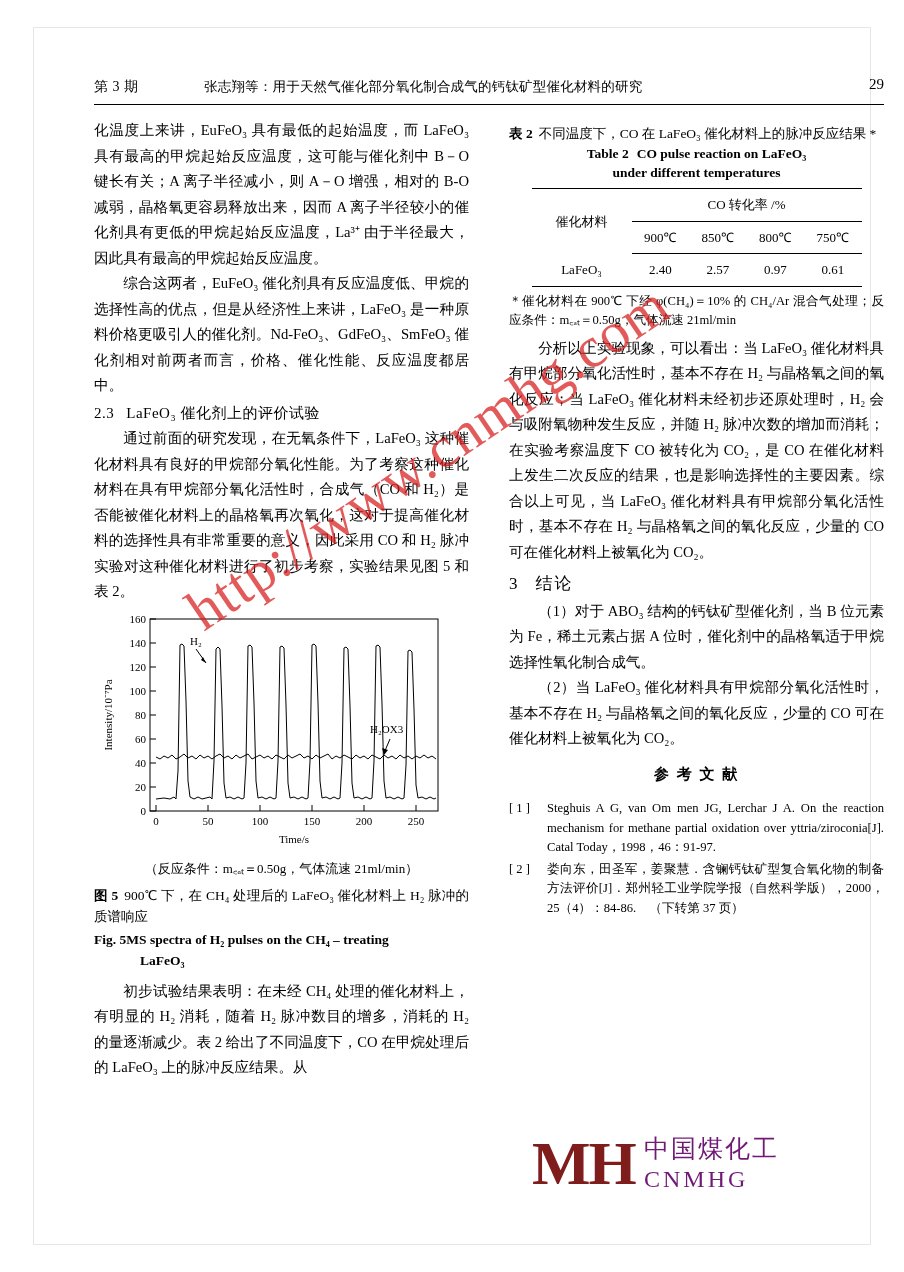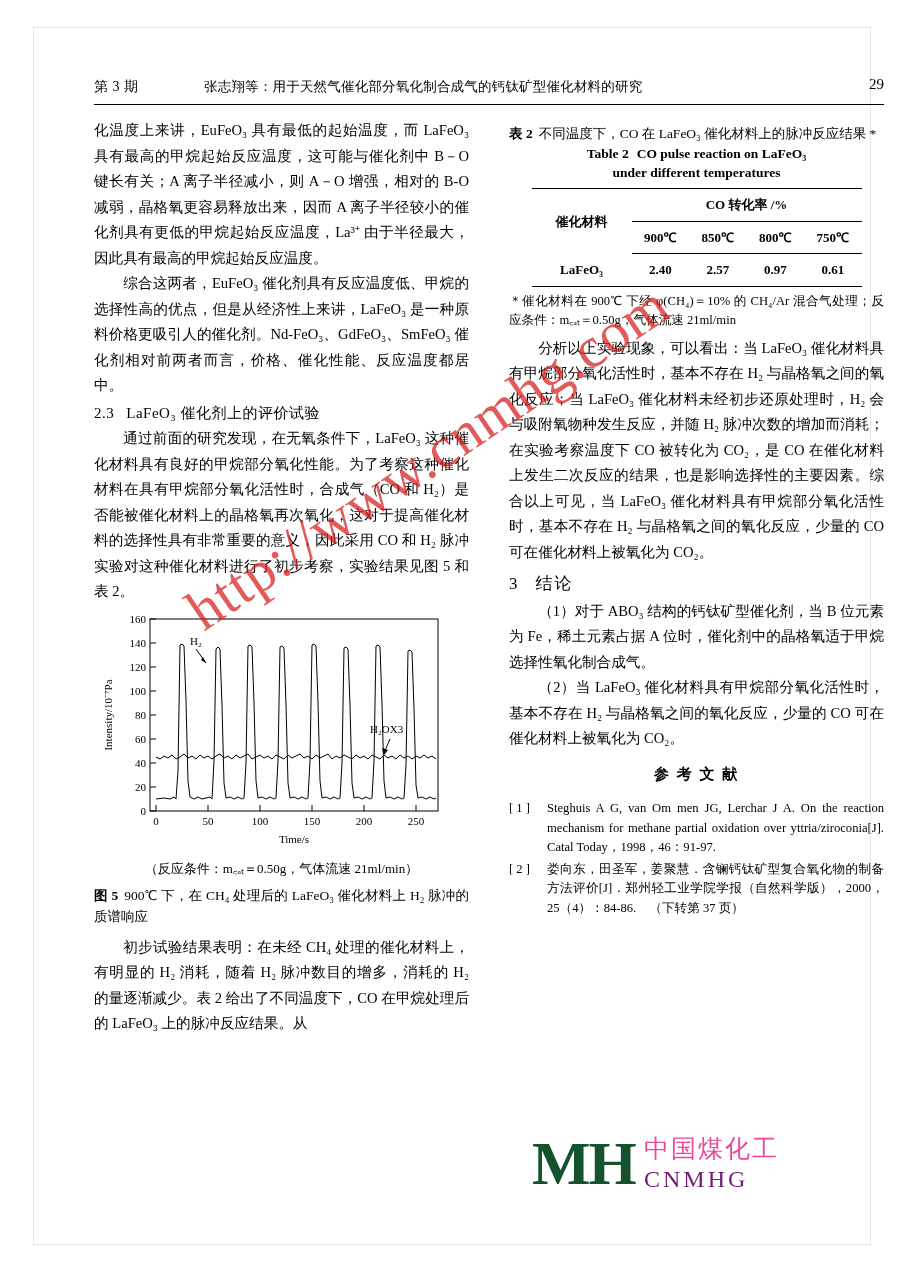--- a/index.html
+++ b/index.html
@@ -132,21 +132,21 @@
   table.data {
     border-collapse: collapse;
     width: 330px;
     margin: 6px auto 0 auto;
     font-size: 13px;
     font-family: "Liberation Serif", serif;
   }
   table.data td, table.data th {
     padding: 3px 4px;
     text-align: center;
-    font-weight: bold;
+    font-weight: normal;
   }
   .bt { border-top: 1.3px solid #000; }
   .bb { border-bottom: 1.3px solid #000; }
   .bbt { border-bottom: 0.8px solid #000; }
   .tnote {
     font-size: 12.6px;
     line-height: 19px;
     margin-top: 5px;
     text-align: justify;
   }
@@ -200,32 +200,32 @@
   .logo {
     position: absolute;
     left: 498px;
     bottom: 42px;
     width: 260px;
     height: 72px;
   }
   .logo .mark {
     position: absolute; left: 0; top: 0;
     width: 96px; height: 66px;
-    color: #14532d;
+    color: #7f1d1d;
     font-family: "Liberation Serif", serif;
     font-size: 62px;
     font-weight: bold;
     letter-spacing: -2px;
     line-height: 66px;
   }
   .logo .cn {
     position: absolute; left: 112px; top: 2px;
     font-size: 25px;
     letter-spacing: 2px;
-    color: #ec4899;
+    color: #701a75;
   }
   .logo .en {
     position: absolute; left: 112px; top: 36px;
     font-size: 24px;
     letter-spacing: 3px;
     color: #701a75;
     font-family: "Liberation Serif", serif;
   }
   .axis-label {
     font-family: "Liberation Serif", serif;
@@ -316,20 +316,24 @@
             <line x1="292" y1="128" x2="286" y2="142" stroke="#000" stroke-width="1"></line>
             <polygon points="286,144 284,137 290,139" fill="#000"></polygon>
           </svg>
         </div>
 
         <div class="fig-cond">（反应条件：m꜀ₐₜ＝0.50g，气体流速 21ml/min）</div>
 
         <div class="fig-cap">
           <span class="lbl">图 5</span><span>900℃ 下，在 CH₄ 处理后的 LaFeO₃ 催化材料上 H₂ 脉冲的质谱响应</span>
         </div>
+        <div class="fig-cap-en">
+          <span class="lbl">Fig. 5</span><span>MS spectra of H₂ pulses on the CH₄ – treating</span><br>
+          <span class="indent2">LaFeO₃</span>
+        </div>
       </div>
 
       <p class="ind" style="margin-top:8px">初步试验结果表明：在未经 CH₄ 处理的催化材料上，有明显的 H₂ 消耗，随着 H₂ 脉冲数目的增多，消耗的 H₂ 的量逐渐减少。表 2 给出了不同温度下，CO 在甲烷处理后的 LaFeO₃ 上的脉冲反应结果。从</p>
     </div>
 
     <div class="col right">
 
       <div class="tbl-title" style="margin-top:6px">
         <span class="lbl">表 2</span><span>不同温度下，CO 在 LaFeO₃ 催化材料上的脉冲反应结果 *</span>
       </div>

